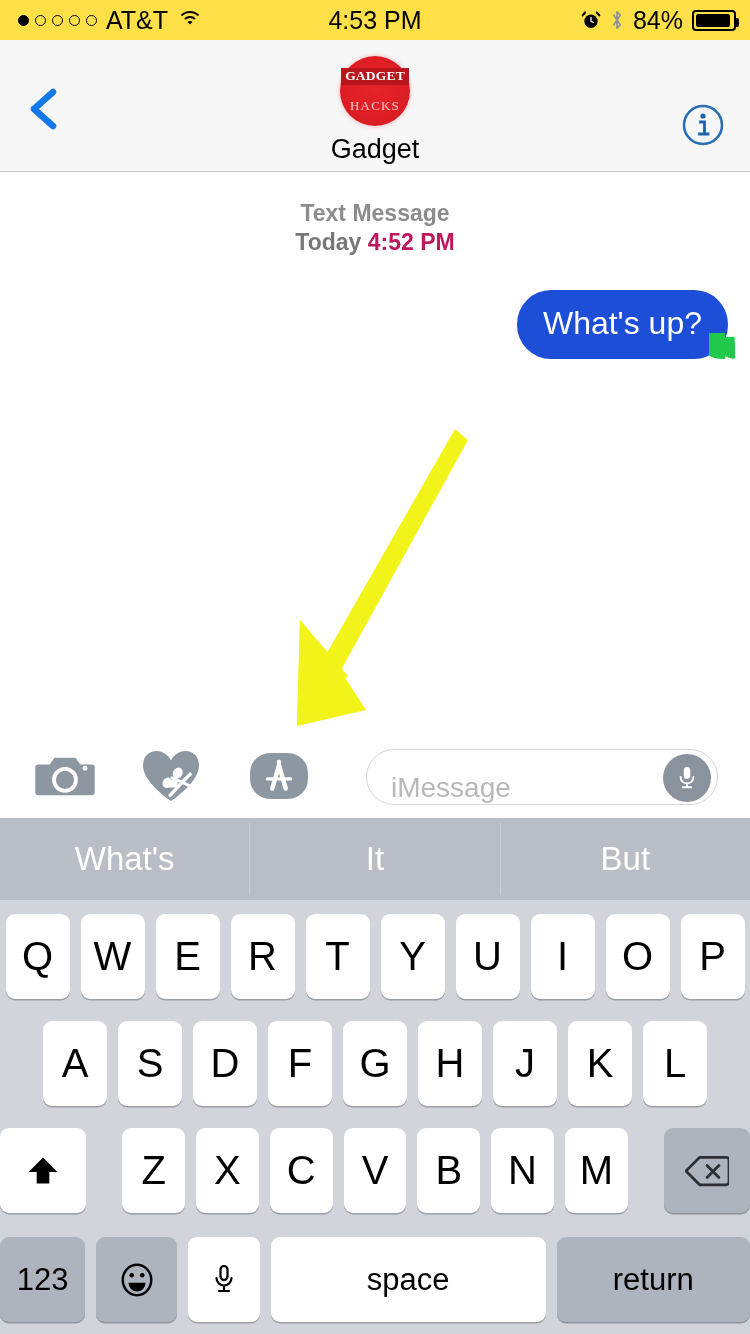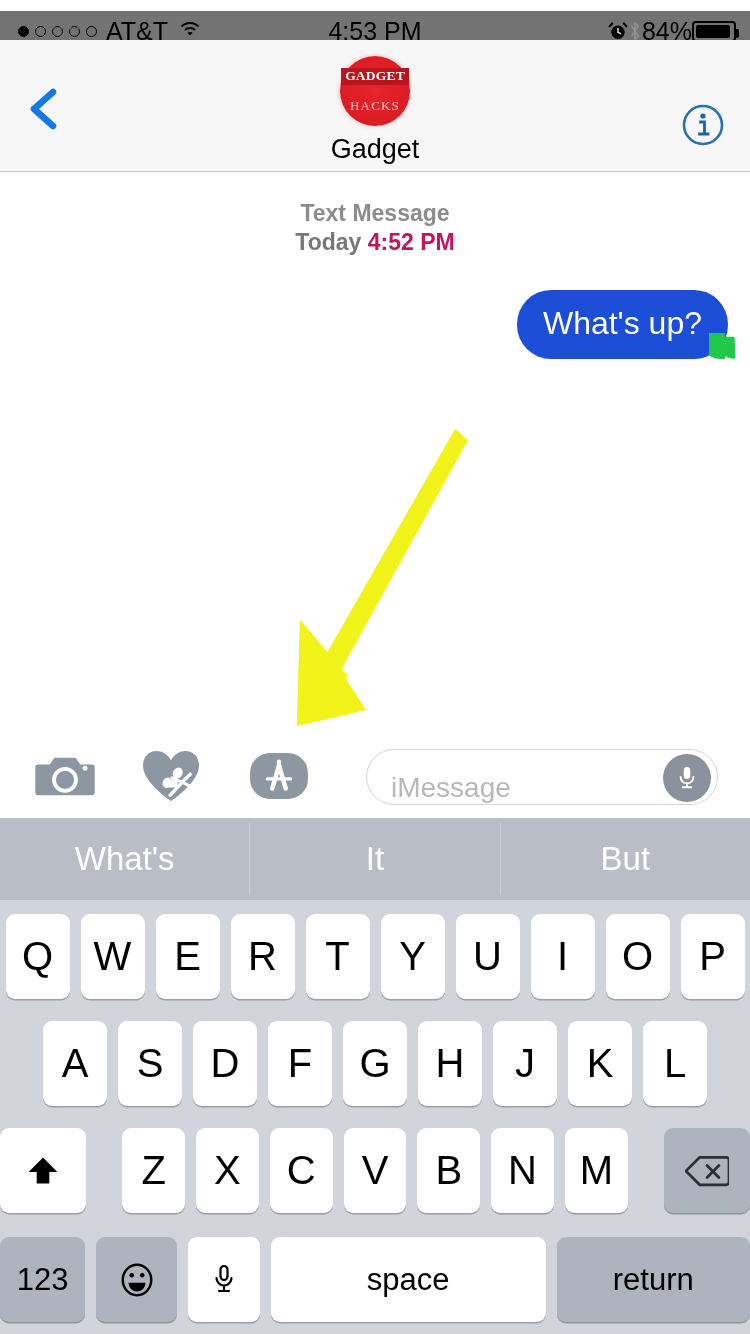--- a/index.html
+++ b/index.html
@@ -7,38 +7,38 @@
   body {
     font-family: "Liberation Sans", sans-serif;
     background:#ffffff;
     -webkit-font-smoothing:antialiased;
   }
   #screen { position:relative; width:750px; height:1334px; background:#fff; overflow:hidden; }
 
   
   .statusbar {
     position:absolute; top:0; left:0; width:750px; height:40px;
-    background:#737373;
+    background:#fde047;
     display:flex; align-items:center;
-    font-size:25px; color:#000;margin-top:11px;
+    font-size:25px; color:#000;
   }
   .sb-left { position:absolute; left:18px; display:flex; align-items:center; gap:9px; }
   .sig-dots { display:flex; align-items:center; gap:6px; }
   .dot { width:11px; height:11px; border-radius:50%; border:1.8px solid #000; }
   .dot.filled { background:#000; }
   .carrier { font-size:25px; letter-spacing:0px; font-weight:400; }
   .wifi { width:26px; height:19px; position:relative; }
   .wifi i { position:absolute; display:block; border:2.6px solid #000; border-bottom:none;
             border-left-color:transparent; border-right-color:transparent;
             border-radius:50% 50% 0 0 / 100% 100% 0 0; left:50%; transform:translateX(-50%); }
   .wifi i:nth-child(1){ width:26px; height:13px; top:0; }
   .wifi i:nth-child(2){ width:16px; height:8px; top:5px; }
   .wifi i:nth-child(3){ width:7px; height:4px; top:10px; border-width:3px; }
   .sb-center { position:absolute; left:0; width:750px; text-align:center; font-size:25px; font-weight:400; }
-  .sb-right { position:absolute; right:14px; display:flex; align-items:center; gap:0; }
+  .sb-right { position:absolute; right:14px; display:flex; align-items:center; gap:9px; }
   .alarm-ic { width:20px; height:20px; }
   .bt-ic { width:14px; height:22px; }
   .batt-pct { font-size:25px; }
   .battery { position:relative; width:44px; height:21px; border:2px solid #000; border-radius:4px; }
   .battery .fill { position:absolute; top:2px; left:2px; bottom:2px; width:85%; background:#000; border-radius:2px; }
   .battery .cap { position:absolute; right:-5px; top:6px; width:3px; height:9px; background:#000; border-radius:0 2px 2px 0; }
 
   
   .navbar {
     position:absolute; top:40px; left:0; width:750px; height:132px;

